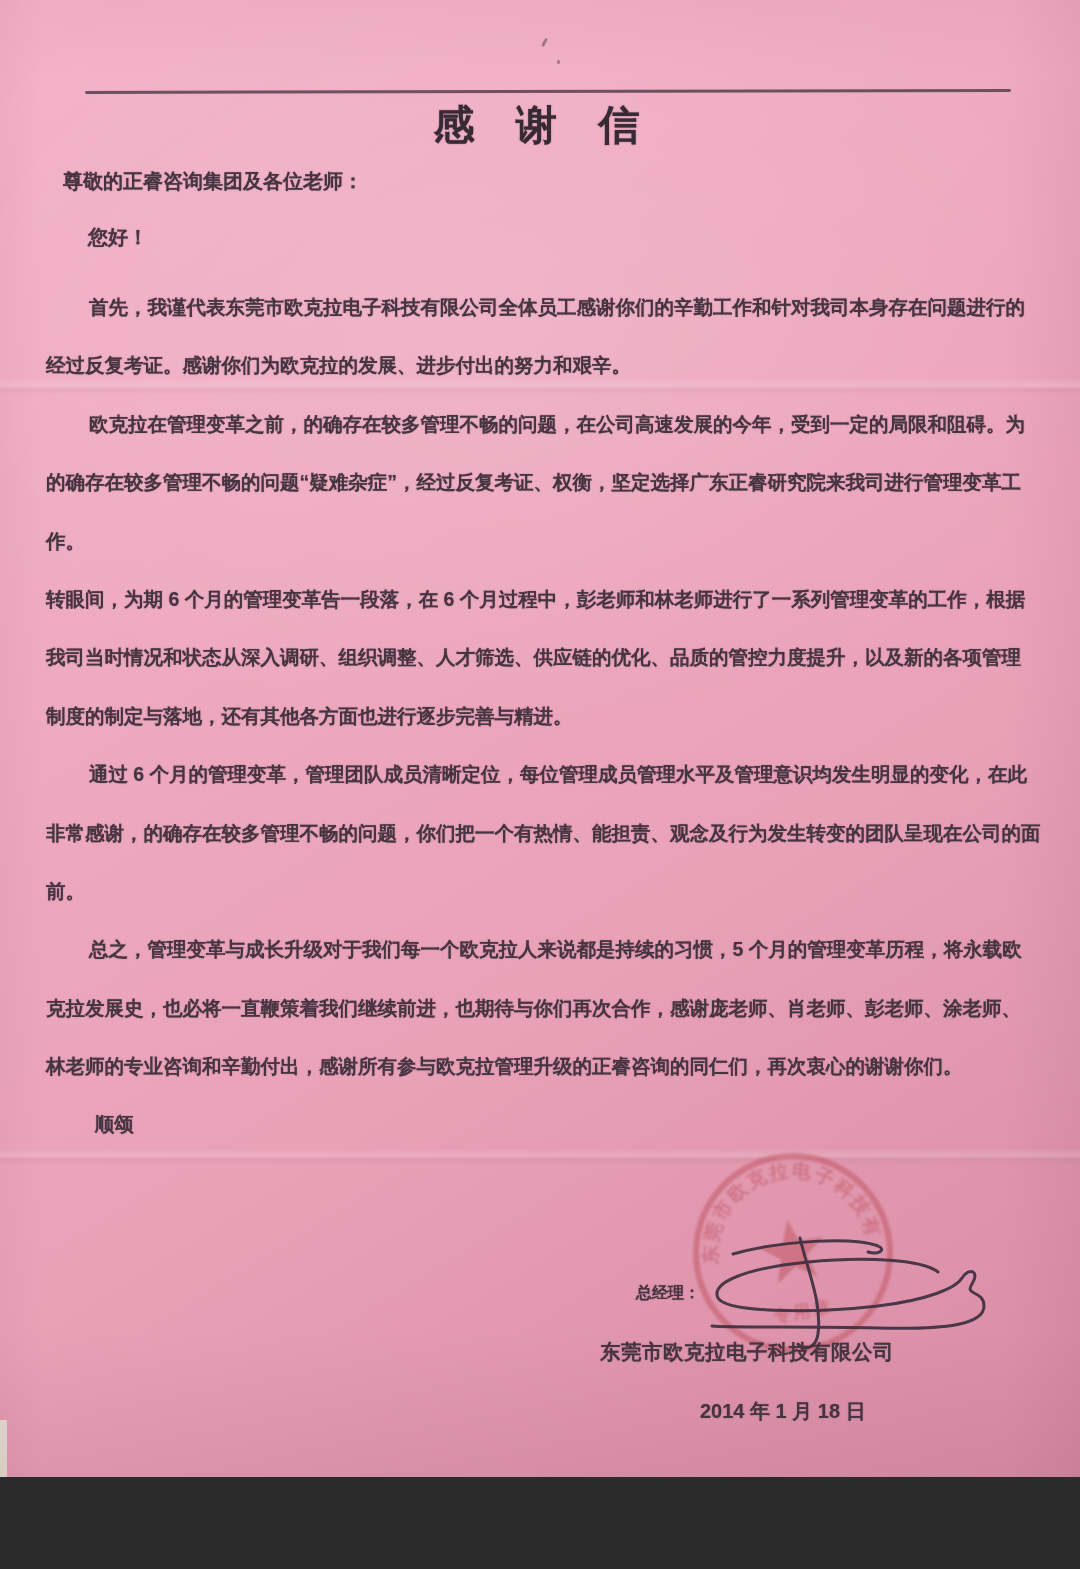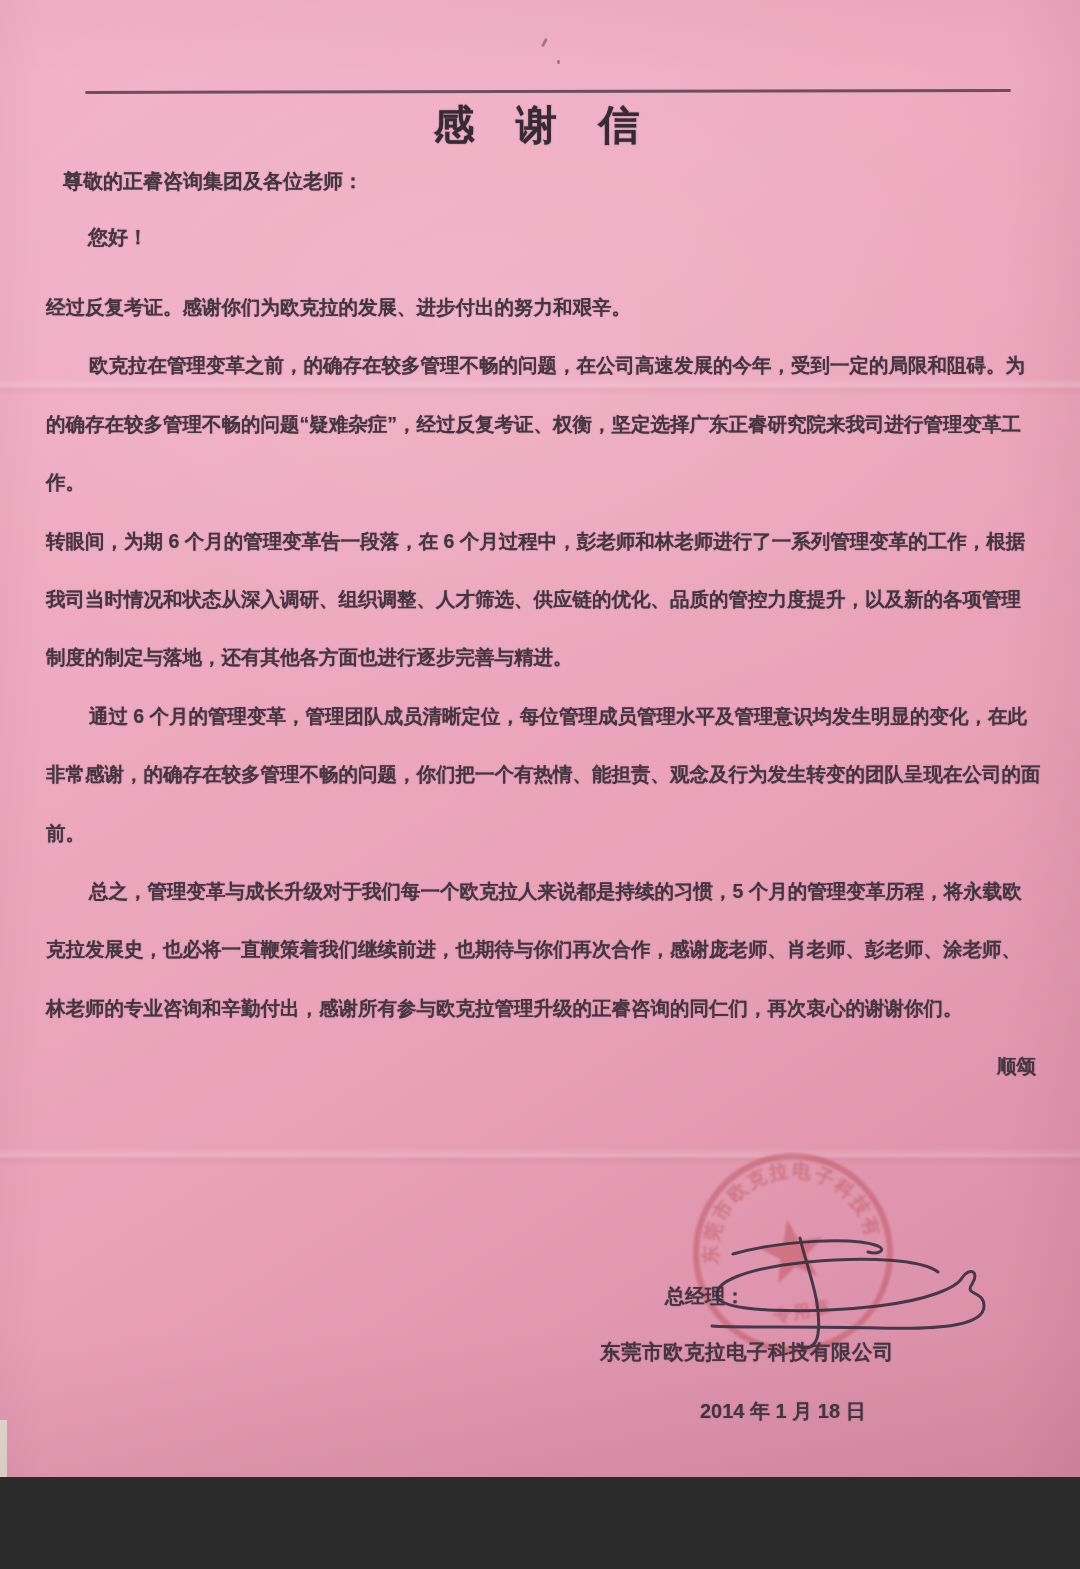--- a/index.html
+++ b/index.html
@@ -34,24 +34,24 @@
   .title{position:absolute;left:0;top:98px;width:100%;margin:0;text-align:center;
     font-size:41px;font-weight:700;color:#382a34;letter-spacing:7px;word-spacing:16px;
     text-shadow:0 0 1.4px rgba(55,40,52,0.6);}
 
   .salutation{position:absolute;left:63px;top:168px;font-size:20px;font-weight:600;white-space:nowrap;}
   .greeting{position:absolute;left:88px;top:224px;font-size:20px;font-weight:600;white-space:nowrap;}
 
   .body-block{position:absolute;left:46px;top:278px;width:990px;font-size:19.5px;font-weight:600;}
   .line{height:58.4px;line-height:58.4px;white-space:nowrap;}
   .line.indent{text-indent:2.2em;}
-  .line.indent-lg{text-indent:2.5em;text-align:right;}
+  .line.indent-lg{text-indent:2.5em;}
   .line.indent-sm{text-indent:0.55em;}
 
-  .sig-role{position:absolute;left:665px;top:1283px;font-size:20px;font-weight:600;white-space:nowrap;}
+  .sig-role{position:absolute;left:636px;top:1283px;font-size:16px;font-weight:600;white-space:nowrap;}
   .sig-company{position:absolute;left:600px;top:1338px;font-size:20.5px;font-weight:700;letter-spacing:.5px;white-space:nowrap;}
   .sig-date{position:absolute;left:700px;top:1398px;font-size:20px;font-weight:600;white-space:nowrap;}
 
   .stamp-svg{position:absolute;left:686px;top:1146px;filter:blur(0.9px);}
   .stamp-svg text{font-family:"Liberation Sans", sans-serif;font-weight:700;}
   .signature-svg{position:absolute;left:688px;top:1222px;}
 </style>
 </head>
 <body>
 
@@ -63,20 +63,21 @@
   <div class="speck s1"></div>
   <div class="speck s2"></div>
 
   <div class="rule"></div>
   <h1 class="title">感 谢 信</h1>
 
   <div class="salutation ink">尊敬的正睿咨询集团及各位老师：</div>
   <div class="greeting ink">您好！</div>
 
   <div class="body-block ink">
+    <div class="line indent">首先，我谨代表东莞市欧克拉电子科技有限公司全体员工感谢你们的辛勤工作和针对我司本身存在问题进行的</div>
     <div class="line">经过反复考证。感谢你们为欧克拉的发展、进步付出的努力和艰辛。</div>
     <div class="line indent">欧克拉在管理变革之前，的确存在较多管理不畅的问题，在公司高速发展的今年，受到一定的局限和阻碍。为</div>
     <div class="line">的确存在较多管理不畅的问题“疑难杂症”，经过反复考证、权衡，坚定选择广东正睿研究院来我司进行管理变革工</div>
     <div class="line">作。</div>
     <div class="line">转眼间，为期 6 个月的管理变革告一段落，在 6 个月过程中，彭老师和林老师进行了一系列管理变革的工作，根据</div>
     <div class="line">我司当时情况和状态从深入调研、组织调整、人才筛选、供应链的优化、品质的管控力度提升，以及新的各项管理</div>
     <div class="line">制度的制定与落地，还有其他各方面也进行逐步完善与精进。</div>
     <div class="line indent">通过 6 个月的管理变革，管理团队成员清晰定位，每位管理成员管理水平及管理意识均发生明显的变化，在此</div>
     <div class="line">非常感谢，的确存在较多管理不畅的问题，你们把一个有热情、能担责、观念及行为发生转变的团队呈现在公司的面</div>
     <div class="line">前。</div>

